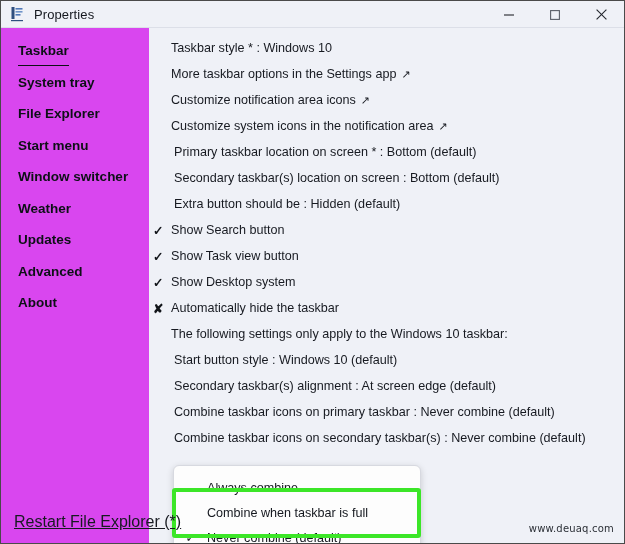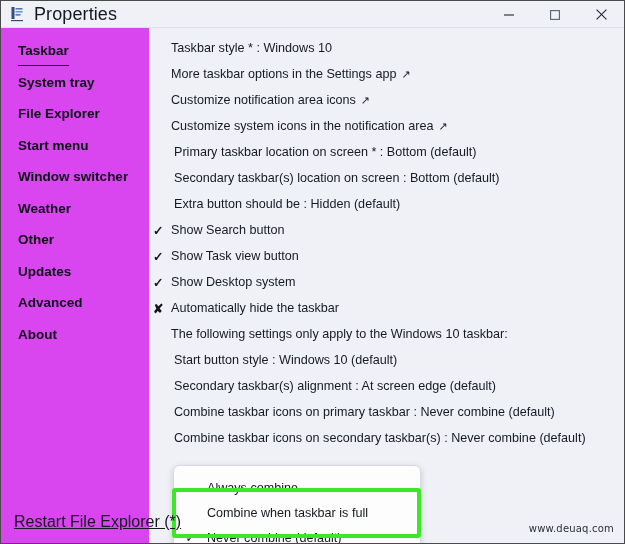--- a/index.html
+++ b/index.html
@@ -34,21 +34,21 @@
   }
   .title-icon {
     width: 16px;
     height: 16px;
     margin-left: 9px;
     margin-right: 8px;
     position: relative;
     flex: none;
   }
   .title-text {
-    font-size: 18px;
+    font-size: 13px;
     color: #15181f;
     letter-spacing: 0.1px;
   }
   .winbtns {
     position: absolute;
     right: 0; top: 0;
     height: 27px;
     display: flex;
   }
   .winbtn {
@@ -221,21 +221,20 @@
     </div>
   </div>
 
   <div class="sidebar">
     <div class="side-item active"><span>Taskbar</span></div>
     <div class="side-item"><span>System tray</span></div>
     <div class="side-item"><span>File Explorer</span></div>
     <div class="side-item"><span>Start menu</span></div>
     <div class="side-item"><span>Window switcher</span></div>
     <div class="side-item"><span>Weather</span></div>
-    <div class="side-item"><span>Other</span></div>
     <div class="side-item"><span>Updates</span></div>
     <div class="side-item"><span>Advanced</span></div>
     <div class="side-item"><span>About</span></div>
   </div>
 
   <div class="content">
     <div class="row">
       <span class="mark"></span>
       <span class="label">Taskbar style * : Windows 10</span>
       <span class="ext"></span>

